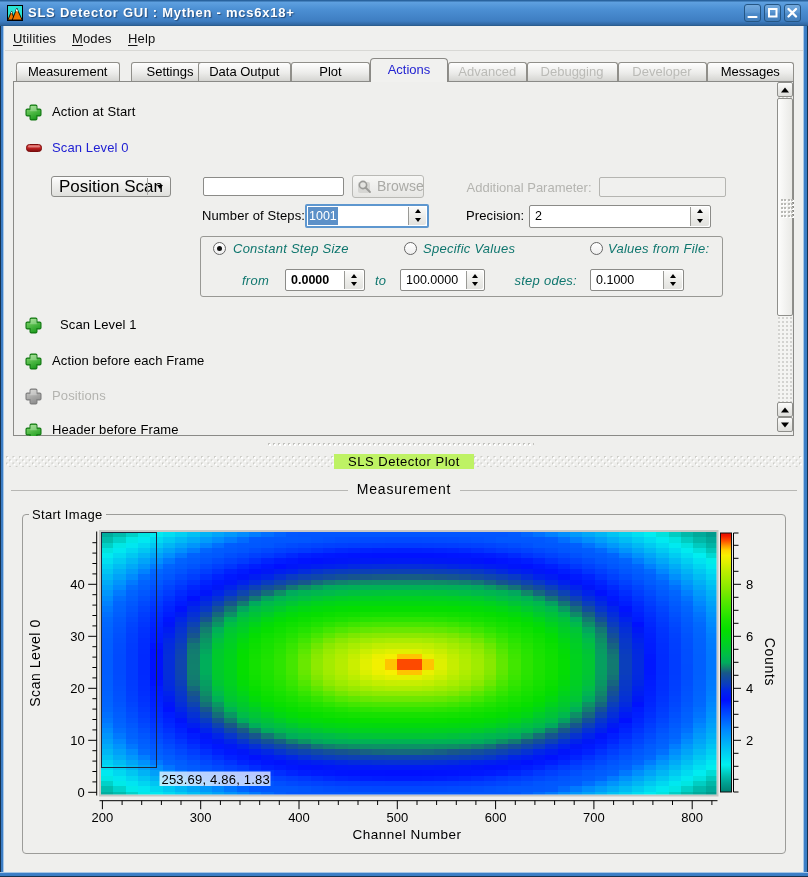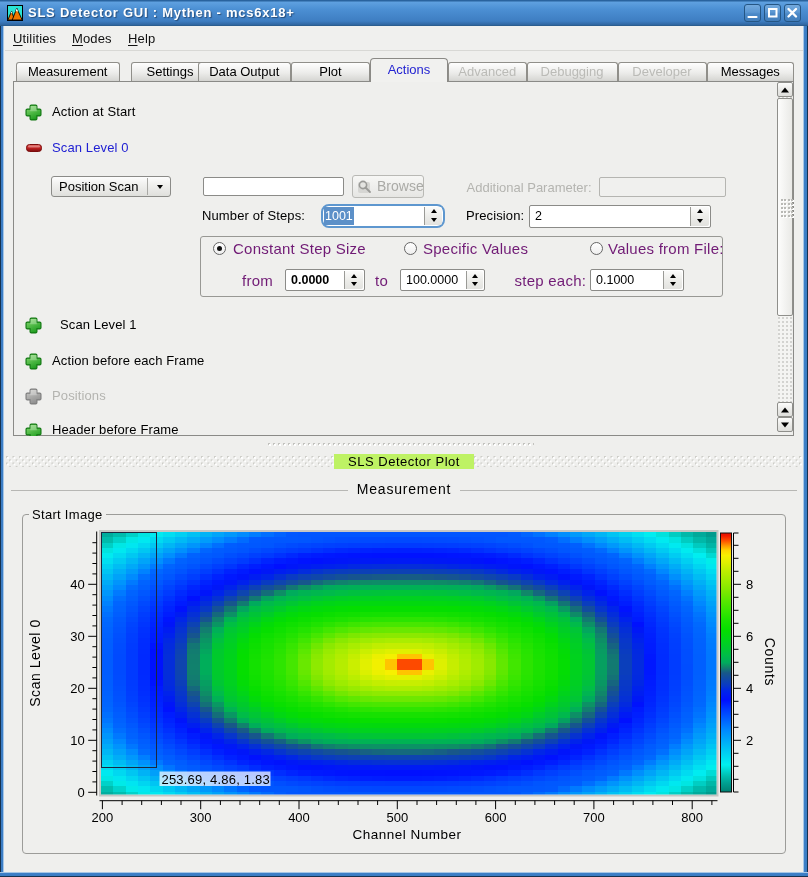--- a/index.html
+++ b/index.html
@@ -34,21 +34,21 @@
 .dinput{background:#f0f0ee;border:1px solid #b5b5b1;border-radius:2px;}
 .btnface{background:linear-gradient(to bottom,#fdfdfd 0,#f0f0ee 40%,#e4e4e1 85%,#dedfdb 100%);border:1px solid #8b8b88;border-radius:3px;}
 .btnface.dis{border-color:#b9b9b5;background:linear-gradient(to bottom,#f7f7f5 0,#ededeb 60%,#e6e6e3 100%);}
 .spinbtns{position:absolute;right:1px;top:1px;bottom:1px;width:19px;border-left:1px solid #9a9a96;
  background:linear-gradient(to bottom,#fbfbfa 0,#ededea 50%,#e2e2df 100%);border-radius:0 2px 2px 0;}
 .arr-u{position:absolute;left:50%;top:26%;transform:translate(-50%,-50%);width:0;height:0;border-left:3.5px solid transparent;border-right:3.5px solid transparent;border-bottom:4.5px solid #000;}
 .arr-d{position:absolute;left:50%;top:74%;transform:translate(-50%,-50%);width:0;height:0;border-left:3.5px solid transparent;border-right:3.5px solid transparent;border-top:4.5px solid #000;}
 .spintext{position:absolute;left:5px;top:0;height:100%;display:flex;align-items:center;font-size:12.5px;color:#000;}
 .radio{position:absolute;width:13px;height:13px;border:1px solid #666;border-radius:50%;background:linear-gradient(to bottom,#fff,#eee);}
 .radio.on::after{content:"";position:absolute;left:3px;top:3px;width:5px;height:5px;border-radius:50%;background:#111;}
-.radlab{position:absolute;font-size:15px;letter-spacing:0.25px;color:#701a75;height:15px;line-height:15px;}
+.radlab{position:absolute;font-size:13px;letter-spacing:0.25px;color:#0f766e;height:15px;line-height:15px;font-style:italic;}
 
 #grpbox{left:200px;top:236px;width:523px;height:61px;border:1px solid #989894;border-radius:3px;}
 
 .sbtn{left:777px;width:16px;height:15px;border:1px solid #8f8f8b;border-radius:2px;background:linear-gradient(to bottom,#fcfcfb,#e8e8e5 60%,#dfdfdc);}
 #sthumb{left:777px;top:98px;width:16px;height:218px;border:1px solid #8f8f8b;border-radius:2px;background:linear-gradient(to right,#fdfdfc,#f3f3f1 50%,#e9e9e6);}
 #strack{left:778px;top:97px;width:14px;height:305px;background:radial-gradient(circle at 1px 1px,#d3d3d0 1px,transparent 1.2px) 0 0/4px 4px #f4f4f2;}
 .grip{position:absolute;width:2px;height:2px;background:#b9b9b5;box-shadow:1px 1px 0 #fff;}
 
 #splitdots{left:268px;top:443px;width:266px;height:4px;background:radial-gradient(circle at 1px 1px,#ffffff 1px,transparent 1.2px) 1px 1px/5px 5px,radial-gradient(circle at 1px 1px,#c2c2be 1px,transparent 1.2px) 0 0/5px 5px;}
 #docktitle{left:6px;top:456px;width:796px;height:11px;background:radial-gradient(circle at 1px 1px,#ffffff 1px,transparent 1.2px) 1px 1px/6.5px 6.5px,radial-gradient(circle at 1px 1px,#cdcdc8 1px,transparent 1.2px) 0 0/6.5px 6.5px,radial-gradient(circle at 1px 1px,#ffffff 1px,transparent 1.2px) 4.2px 4.4px/6.5px 6.5px,radial-gradient(circle at 1px 1px,#cdcdc8 1px,transparent 1.2px) 3.2px 3.4px/6.5px 6.5px;}
@@ -163,40 +163,40 @@
     <path d="M5.6 1.8 h4.8 a0.7 0.7 0 0 1 0.7 0.7 v4.3 h-6.2 V2.5 a0.7 0.7 0 0 1 0.7 -0.7 Z" fill="#ffffff" fill-opacity="0.27"></path>
   </svg>
 <div class="abs rowlabel" style="left:52px;top:104px">Action at Start</div>
 <div class="abs rowlabel bluelabel" style="left:52px;top:139.5px">Scan Level 0</div>
 <div class="abs rowlabel" style="left:60px;top:317px">Scan Level 1</div>
 <div class="abs rowlabel" style="left:52px;top:353px">Action before each Frame</div>
 <div class="abs rowlabel dislabel" style="left:52px;top:388px">Positions</div>
 <div class="abs rowlabel" style="left:52px;top:422px">Header before Frame</div>
 
 <div class="abs btnface" style="left:51px;top:176px;width:120px;height:21px;">
- <div style="position:absolute;left:7px;top:0;height:26px;line-height:19px;font-size:13px;">Position Scan</div>
+ <div style="position:absolute;left:7px;top:0;height:26px;line-height:19px;font-size:17px;">Position Scan</div>
  <div style="position:absolute;right:22px;top:1px;bottom:1px;width:1px;background:#a9a9a5;"></div>
  <div style="position:absolute;right:7px;top:8px;width:0;height:0;border-left:3.5px solid transparent;border-right:3.5px solid transparent;border-top:4px solid #000;"></div>
 </div>
 
 <div class="abs iinput" style="left:203px;top:177px;width:141px;height:19px;"></div>
 
 <div class="abs btnface dis" style="left:352px;top:175px;width:72px;height:23px;">
  <svg style="position:absolute;left:4px;top:3px" width="16" height="16" viewBox="0 0 16 16">
   <rect x="1" y="3" width="12" height="11" rx="2" fill="#d6d6d3"></rect>
   <circle cx="6" cy="6" r="3.6" fill="#e4e4e1" stroke="#9a9a97" stroke-width="1.6"></circle>
   <path d="M8.5 8.5 L13 13" stroke="#9a9a97" stroke-width="1.8" stroke-linecap="round"></path>
  </svg>
  <div style="position:absolute;left:24px;top:0;height:21px;line-height:21px;font-size:14px;color:#aaaaa6;">Browse</div>
 </div>
 <div class="abs rowlabel dislabel" style="left:466.5px;top:180px;letter-spacing:0;">Additional Parameter:</div>
 <div class="abs dinput" style="left:599px;top:177px;width:127px;height:20px;"></div>
 
 <div class="abs rowlabel" style="left:202px;top:208px;font-size:13px;">Number of Steps:</div>
-<div class="abs" style="left:305px;top:203.5px;width:124px;height:24px;border:2px solid #5e97cf;border-radius:8px;background:#fff;margin-left:16px;">
+<div class="abs" style="left:305px;top:203.5px;width:124px;height:24px;border:2px solid #5e97cf;border-radius:2px;background:#fff;">
  <div style="position:absolute;left:1px;top:1px;height:18px;line-height:18px;font-size:12.5px;color:#fff;background:#5c90c8;padding:0 1px;">1001</div>
  <div class="spinbtns" style="width:18px;">
       <div class="arr-u"></div>
       <div class="arr-d"></div>
     </div>
 </div>
 <div class="abs rowlabel" style="left:466px;top:208px;font-size:13px;">Precision:</div>
 <div class="abs iinput" style="left:529px;top:204.5px;width:182px;height:23px;">
  <div class="spintext">2</div>
  <div class="spinbtns">
@@ -221,21 +221,21 @@
     </div>
 </div>
 <div class="abs radlab" style="left:375px;top:273px">to</div>
 <div class="abs iinput" style="left:400px;top:269px;width:85px;height:22px;">
  <div class="spintext">100.0000</div>
  <div class="spinbtns" style="width:17px">
       <div class="arr-u"></div>
       <div class="arr-d"></div>
     </div>
 </div>
-<div class="abs radlab" style="left:514.5px;top:273px">step each:</div>
+<div class="abs radlab" style="left:514.5px;top:273px">step odes:</div>
 <div class="abs iinput" style="left:590px;top:269px;width:94px;height:22px;">
  <div class="spintext">0.1000</div>
  <div class="spinbtns">
       <div class="arr-u"></div>
       <div class="arr-d"></div>
     </div>
 </div>
 
 <div class="abs" id="strack"></div>
 <div class="abs sbtn" style="top:82px">

